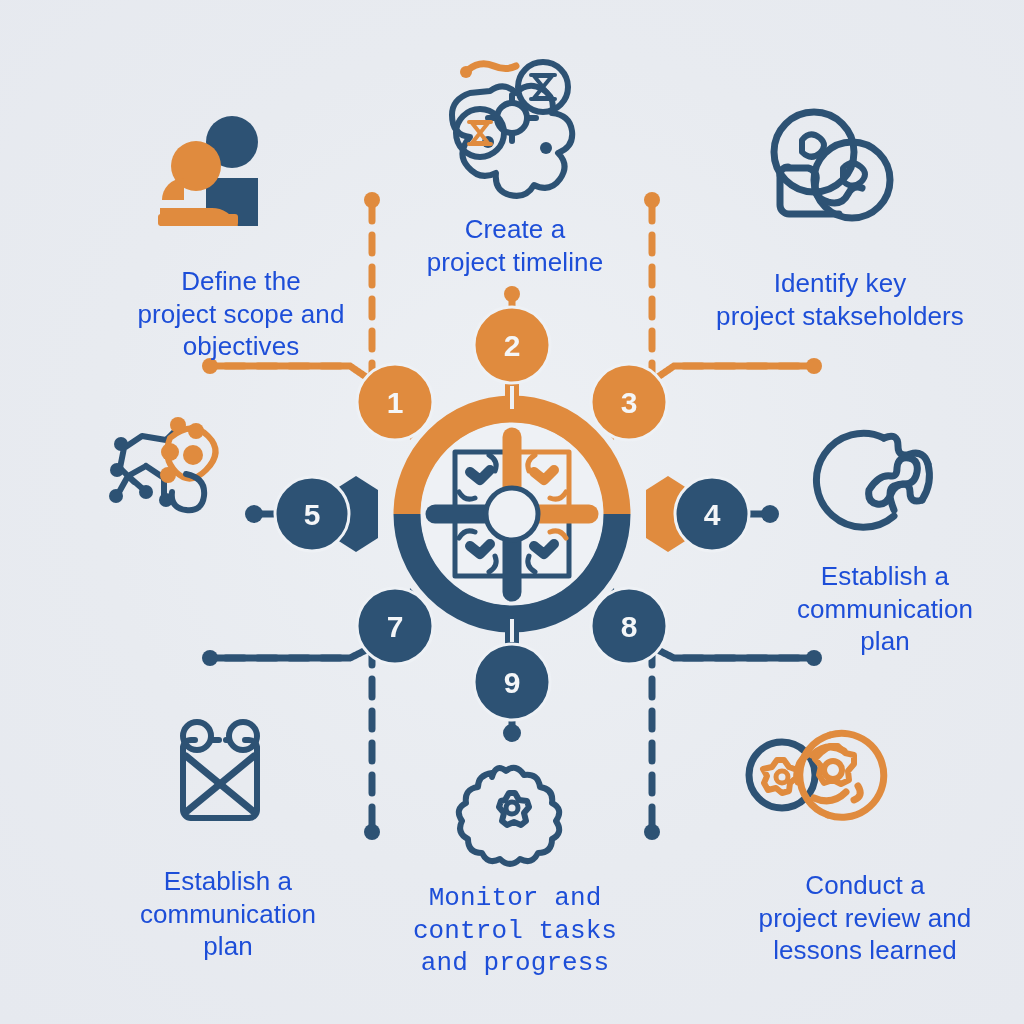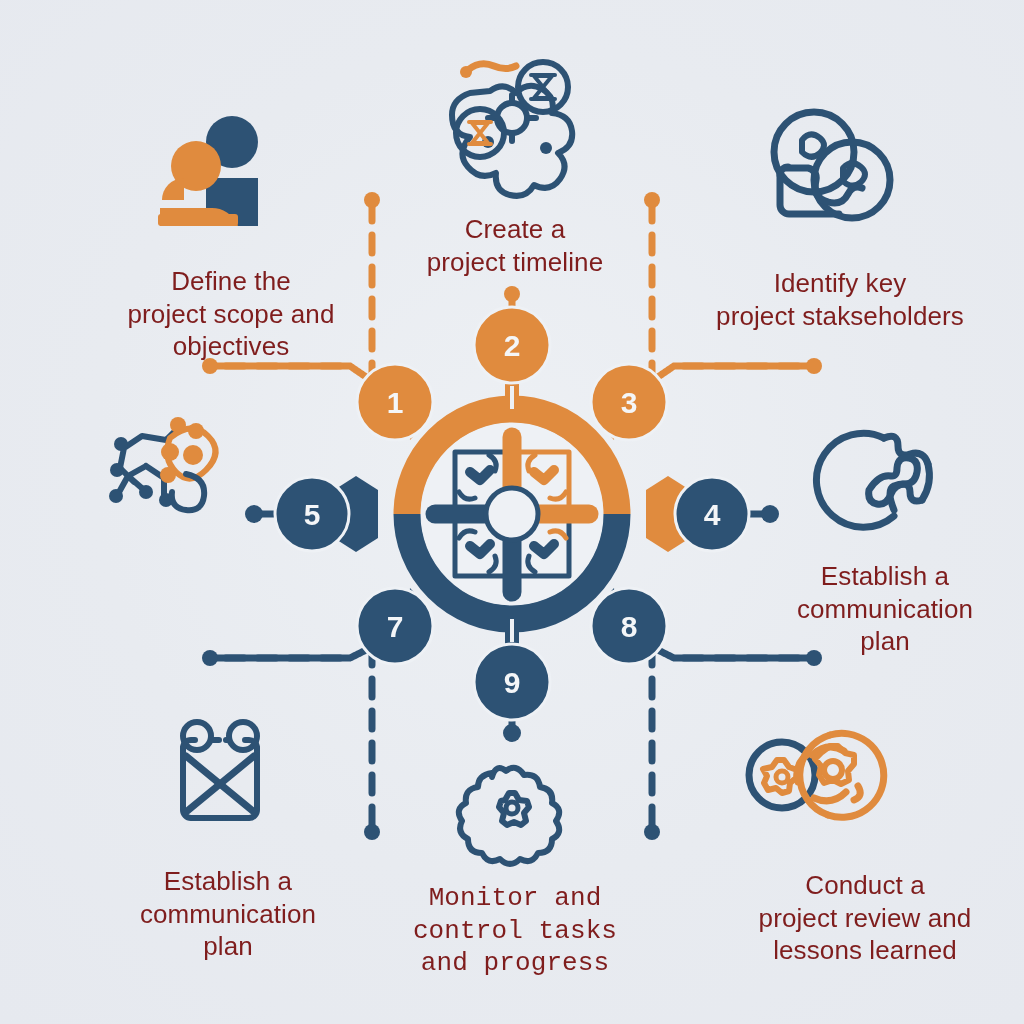--- a/index.html
+++ b/index.html
@@ -10,21 +10,21 @@
   }
   #stage{position:relative;width:1024px;height:1024px;background:#eaedf2;}
   #stage::before{
     content:"";position:absolute;inset:0;
     background:radial-gradient(circle at 50% 45%, #edf0f4 0%, #e8ebf0 55%, #e6e9ef 100%);
     pointer-events:none;
   }
   svg.layer{position:absolute;left:0;top:0;width:1024px;height:1024px;}
   .label{
     position:absolute;text-align:center;
-    color:#7f1d1d;font-size:26px;line-height:1.26;
+    color:#1d4ed8;font-size:26px;line-height:1.26;
     letter-spacing:.1px;font-weight:400;
     white-space:pre-line;
   }
   .nodenum{
     font-size:30px;font-weight:600;fill:#f4f6f8;
     font-family:"Liberation Sans","DejaVu Sans",sans-serif;
   }
 </style>
 </head>
 <body>
@@ -307,21 +307,21 @@
       <path d="M830 735 a42 42 0 1 1 -2 80" stroke="#e08b3e" stroke-width="7"></path>
       <path d="M828 815 a42 42 0 0 1 2 -80" stroke="#e08b3e" stroke-width="7"></path>
       <path d="M812 755 q16 -14 32 -4 M846 792 q-14 14 -32 6 M798 782 q-4 -18 10 -28" stroke="#e08b3e" stroke-width="7"></path>
       <path d="M822 752 l8 -6 h8 l7 7 l9 2 v9 l-6 7 l1 9 l-8 4
                l-8 -4 l-9 3 l-5 -8 l2 -9 l-6 -7 Z" stroke="#e08b3e" stroke-width="6"></path>
       <circle cx="833" cy="770" r="9" stroke="#e08b3e" stroke-width="6"></circle>
       <path d="M858 786 q6 10 -4 14" stroke="#e08b3e" stroke-width="7"></path>
     </g>
   </svg>
 
-  <div class="label" style="left:36px;top:232px;width:390px;">
+  <div class="label" style="left:46px;top:232px;width:390px;">
     <span>Define the
 project scope and
 objectives</span>
   </div>
 
   <div class="label" style="left:350px;top:180px;width:330px;">
     <span>Create a
 project timeline</span>
   </div>
 

